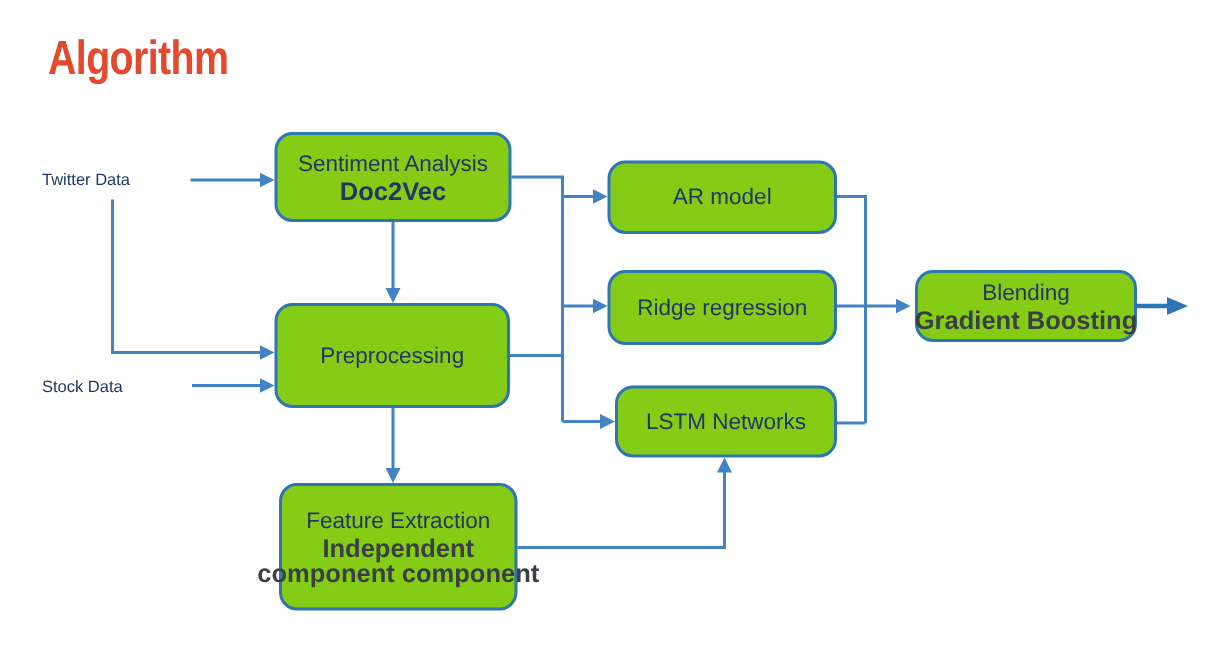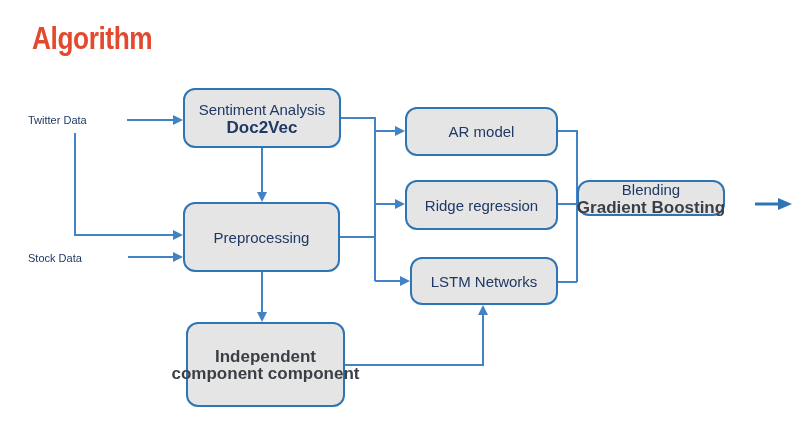--- a/index.html
+++ b/index.html
@@ -14,35 +14,35 @@
     transform:scaleX(0.82);transform-origin:left top;
     white-space:nowrap;
   }
   .io-label{
     position:absolute;font-size:11px;font-weight:normal;
     color:var(--c-navy,#1f3864);white-space:nowrap;line-height:20px;
   }
   .io-twitter{left:28px;top:110px;}
   .io-stock{left:28px;top:248px;}
   .node{
-    position:absolute;box-sizing:border-box;background:#e5e5e5;
+    position:absolute;box-sizing:border-box;background:#84cc16;
     border:2px solid var(--c-border,#2e75b6);border-radius:12px;
     display:flex;flex-direction:column;align-items:center;justify-content:center;
     text-align:center;padding:2px 6px;
   }
   .node-title{font-size:15px;color:var(--c-navy,#1f3864);line-height:19px;white-space:nowrap;}
   .node-sub{font-size:17px;font-weight:bold;color:var(--c-navy,#1f3864);line-height:17px;white-space:nowrap;}
   .node-sub.dark{color:var(--c-subtitle,#3a3f46);}
   .n-sent {left:183px;top:88px;width:158px;height:60px;}
   .n-prep {left:183px;top:202px;width:157px;height:70px;}
   .n-feat {left:186px;top:322px;width:159px;height:85px;}
   .n-ar   {left:405px;top:107px;width:153px;height:49px;}
   .n-ridge{left:405px;top:180px;width:153px;height:50px;}
   .n-lstm {left:410px;top:257px;width:148px;height:48px;}
-  .n-blend{left:577px;top:180px;width:148px;height:36px;}
+  .n-blend{left:610px;top:180px;width:148px;height:48px;}
   .wires{position:absolute;left:0;top:0;width:810px;height:433px;}
   .wire{stroke:var(--c-line,#4183c4);stroke-width:2;fill:none;}
   .wire-bold{stroke:var(--c-border,#2e75b6);stroke-width:3;fill:none;}
   .arrhead{fill:var(--c-line,#4183c4);}
   .arrhead-bold{fill:var(--c-border,#2e75b6);}
 </style>
 </head>
 <body>
 
 <div class="stage">
@@ -81,20 +81,21 @@
   <div class="node n-sent">
     <div class="node-title">Sentiment Analysis</div>
     <div class="node-sub">Doc2Vec</div>
   </div>
 
   <div class="node n-prep">
     <div class="node-title">Preprocessing</div>
   </div>
 
   <div class="node n-feat">
+    <div class="node-title">Feature Extraction</div>
     <div class="node-sub dark">Independent</div>
     <div class="node-sub dark">component component</div>
   </div>
 
   <div class="node n-ar">
     <div class="node-title">AR model</div>
   </div>
 
   <div class="node n-ridge">
     <div class="node-title">Ridge regression</div>

